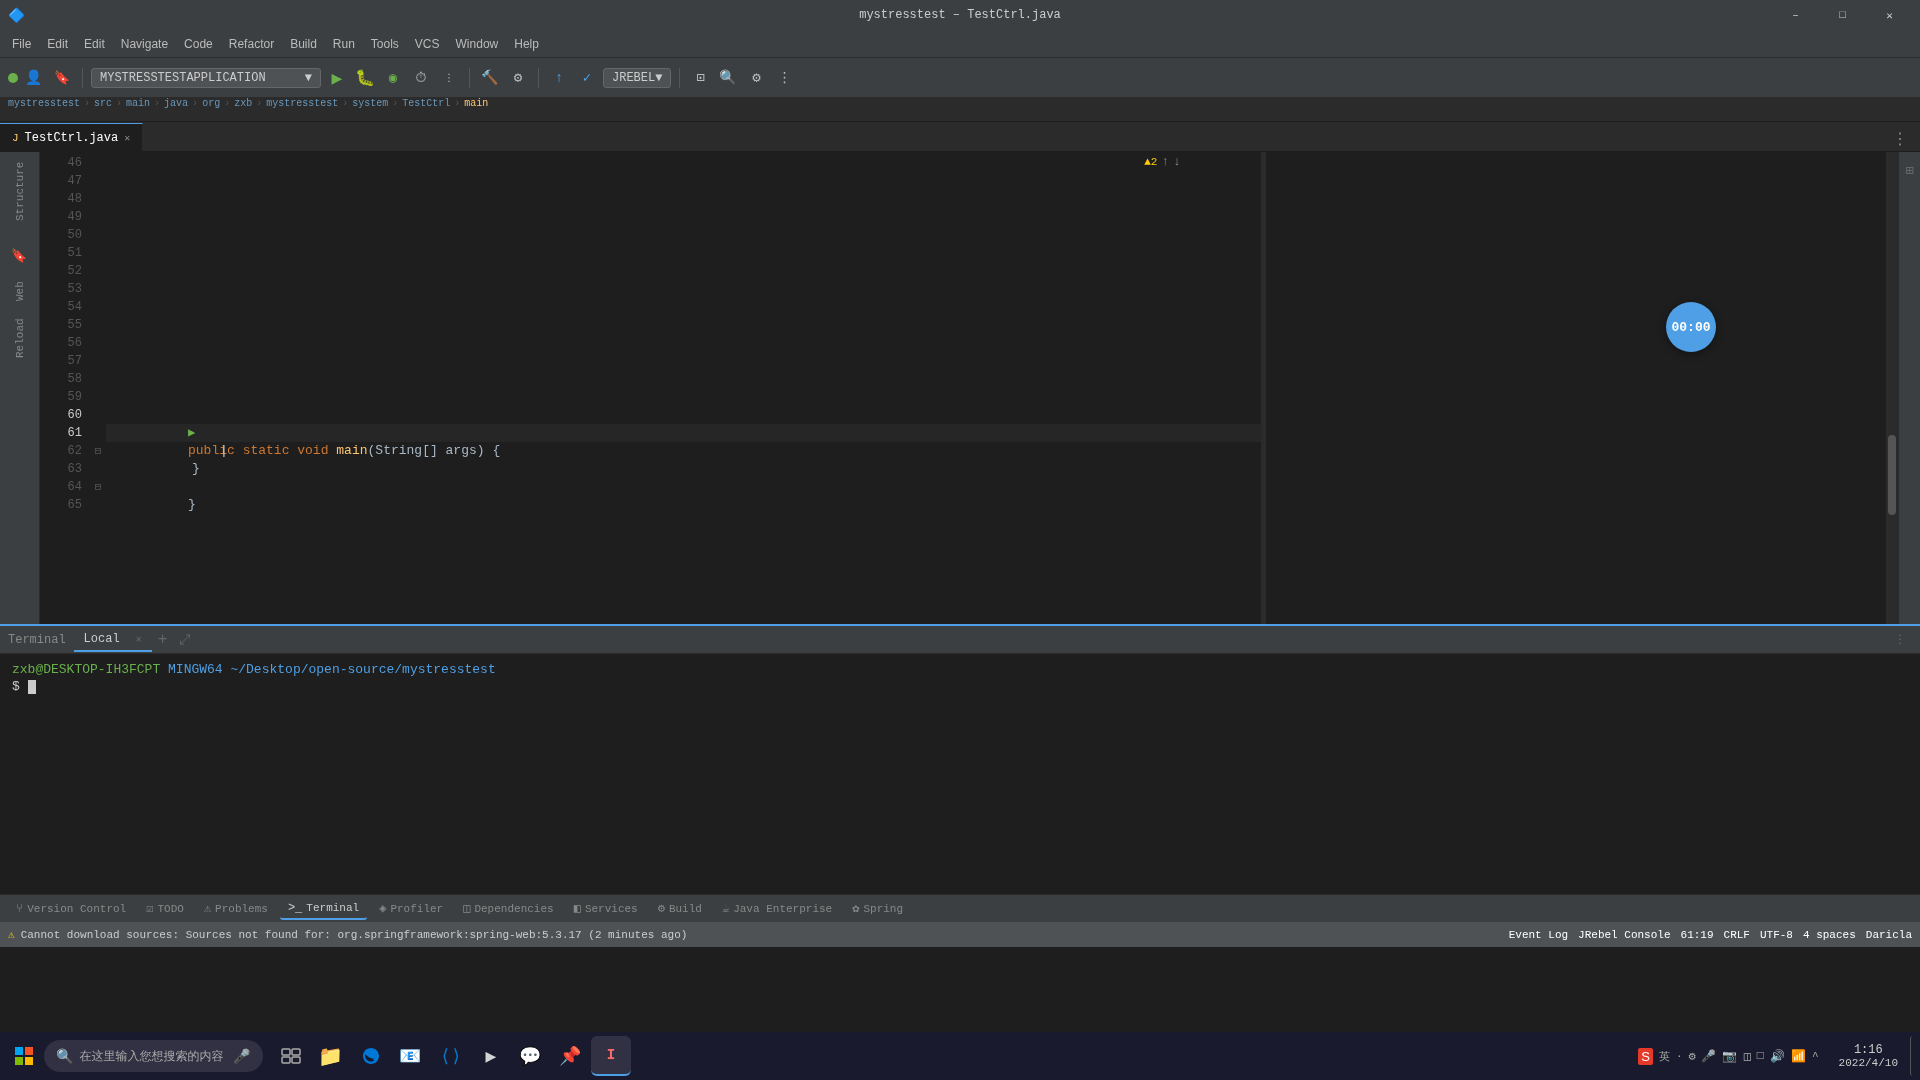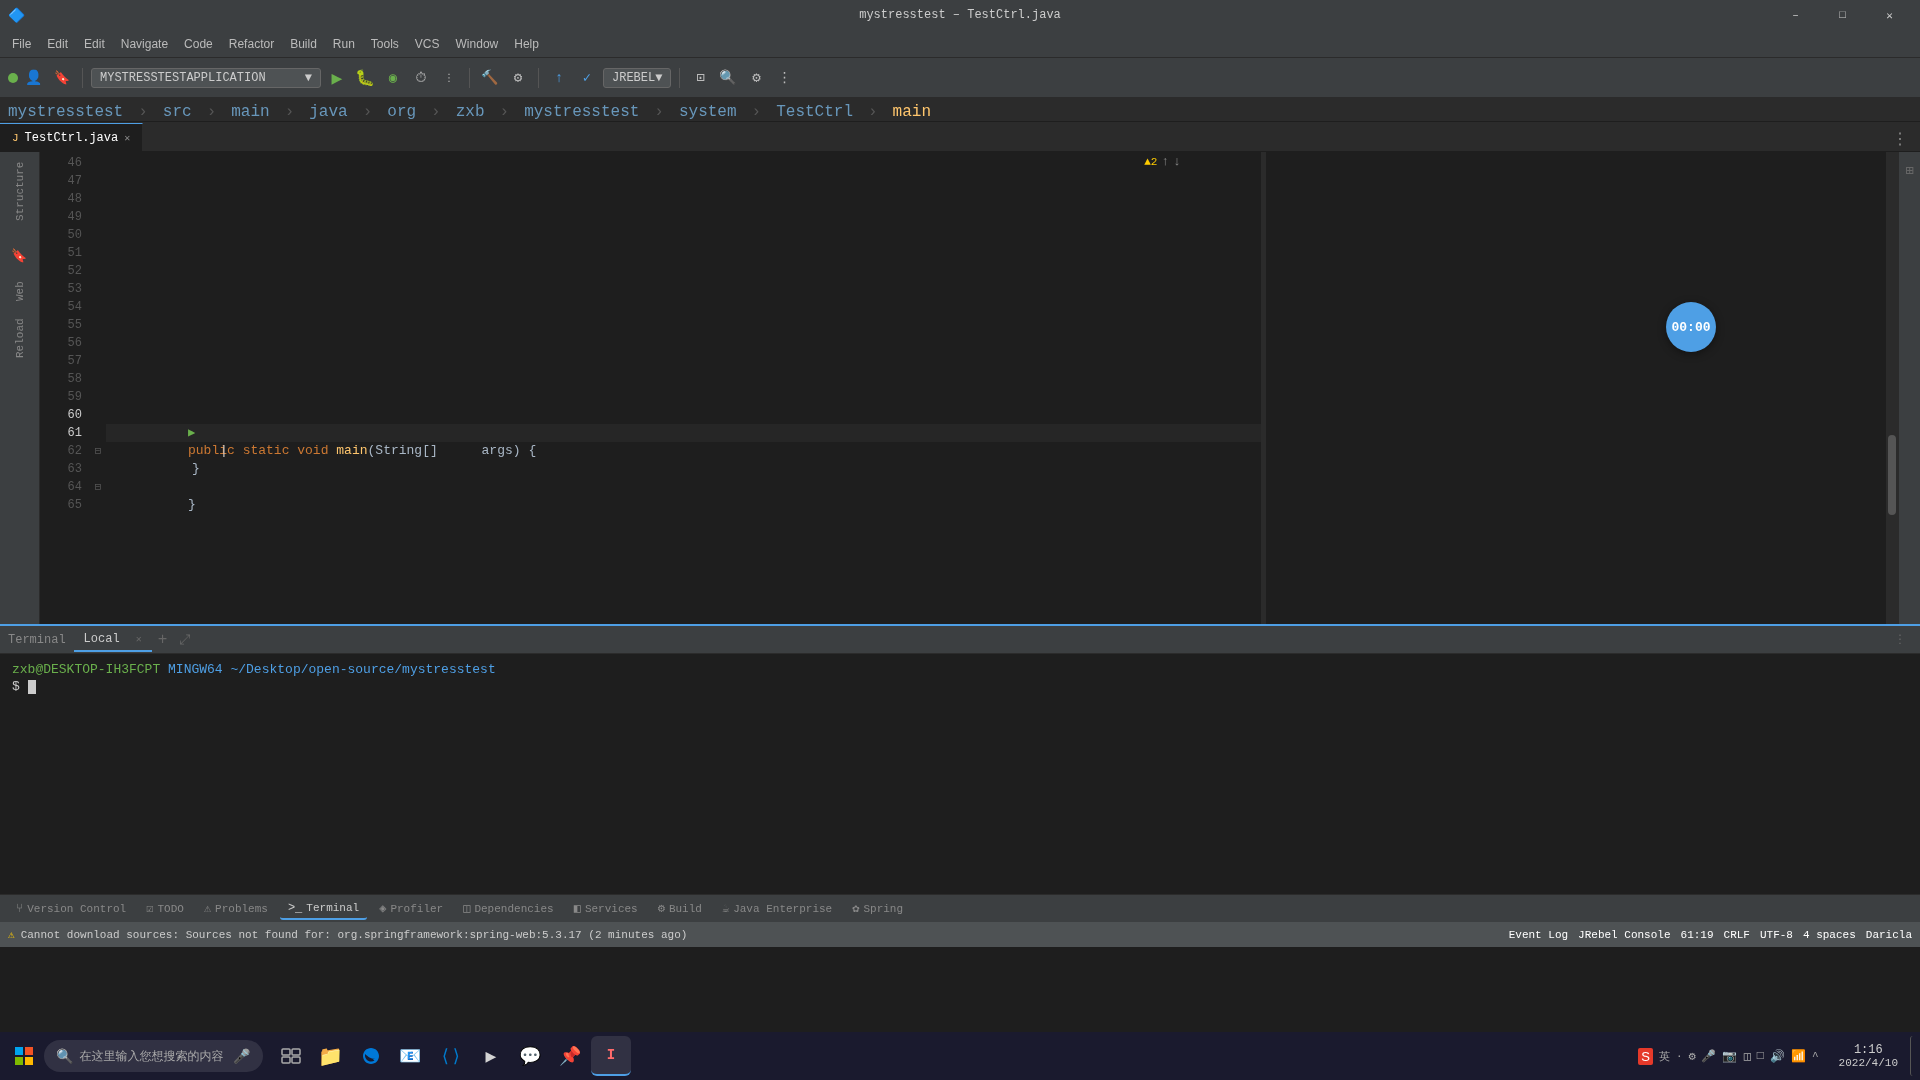--- a/index.html
+++ b/index.html
@@ -79,25 +79,25 @@
       display: flex; align-items: center; 
       cursor: pointer;
     }
     .green-dot { width: 10px; height: 10px; background: #6ab04c; border-radius: 50%; }
 
     
     #breadcrumb {
       height: 24px;
       background: #2b2b2b;
       display: flex;
-      align-items: flex-end;
+      align-items: flex-start;
       padding: 0 8px;
-      font-size: 16px;
+      font-size: 10px;
       color: #888;
-      gap: 13px;
+      gap: 2px;
       border-bottom: 1px solid #1e1e1e;
     }
     .breadcrumb-sep { color: #555; margin: 0 2px; }
     .breadcrumb-item { color: #6897bb; cursor: pointer; }
     .breadcrumb-method { color: #ffc66d; }
 
     
     #tab-bar {
       height: 30px;
       background: #2b2b2b;
@@ -548,21 +548,21 @@
         <div class="code-line"></div>
         <div class="code-line"></div>
         <div class="code-line"></div>
         <div class="code-line"></div>
         <div class="code-line"></div>
         <div class="code-line"></div>
         <div class="code-line"></div>
         <div class="code-line"></div>
         <div class="code-line">
           <span class="run-icon" style="margin-right: 4px;">▶</span>
-          <span class="kw">public</span><span> </span><span class="kw">static</span><span> </span><span class="kw">void</span><span> </span><span class="method">main</span><span class="bracket">(</span><span class="type">String</span><span class="bracket">[]</span><span> </span><span style="color:#a9b7c6;margin-left:36px;">args</span><span class="bracket">)</span><span> </span><span class="bracket">{</span>
+          <span class="kw">public</span><span> </span><span class="kw">static</span><span> </span><span class="kw">void</span><span> </span><span class="method">main</span><span class="bracket">(</span><span class="type">String</span><span class="bracket">[]</span><span> </span><span style="color:#a9b7c6;">args</span><span class="bracket">)</span><span> </span><span class="bracket">{</span>
         </div>
         <div class="code-line cursor-line" style="background: rgba(255,255,255,0.04);">
           <span style="padding-left: 32px;">|</span>
         </div>
         <div class="code-line">
           <span style="padding-left: 4px;"><span class="bracket">}</span></span>
         </div>
         <div class="code-line"></div>
         <div class="code-line">
           <span class="bracket">}</span>

